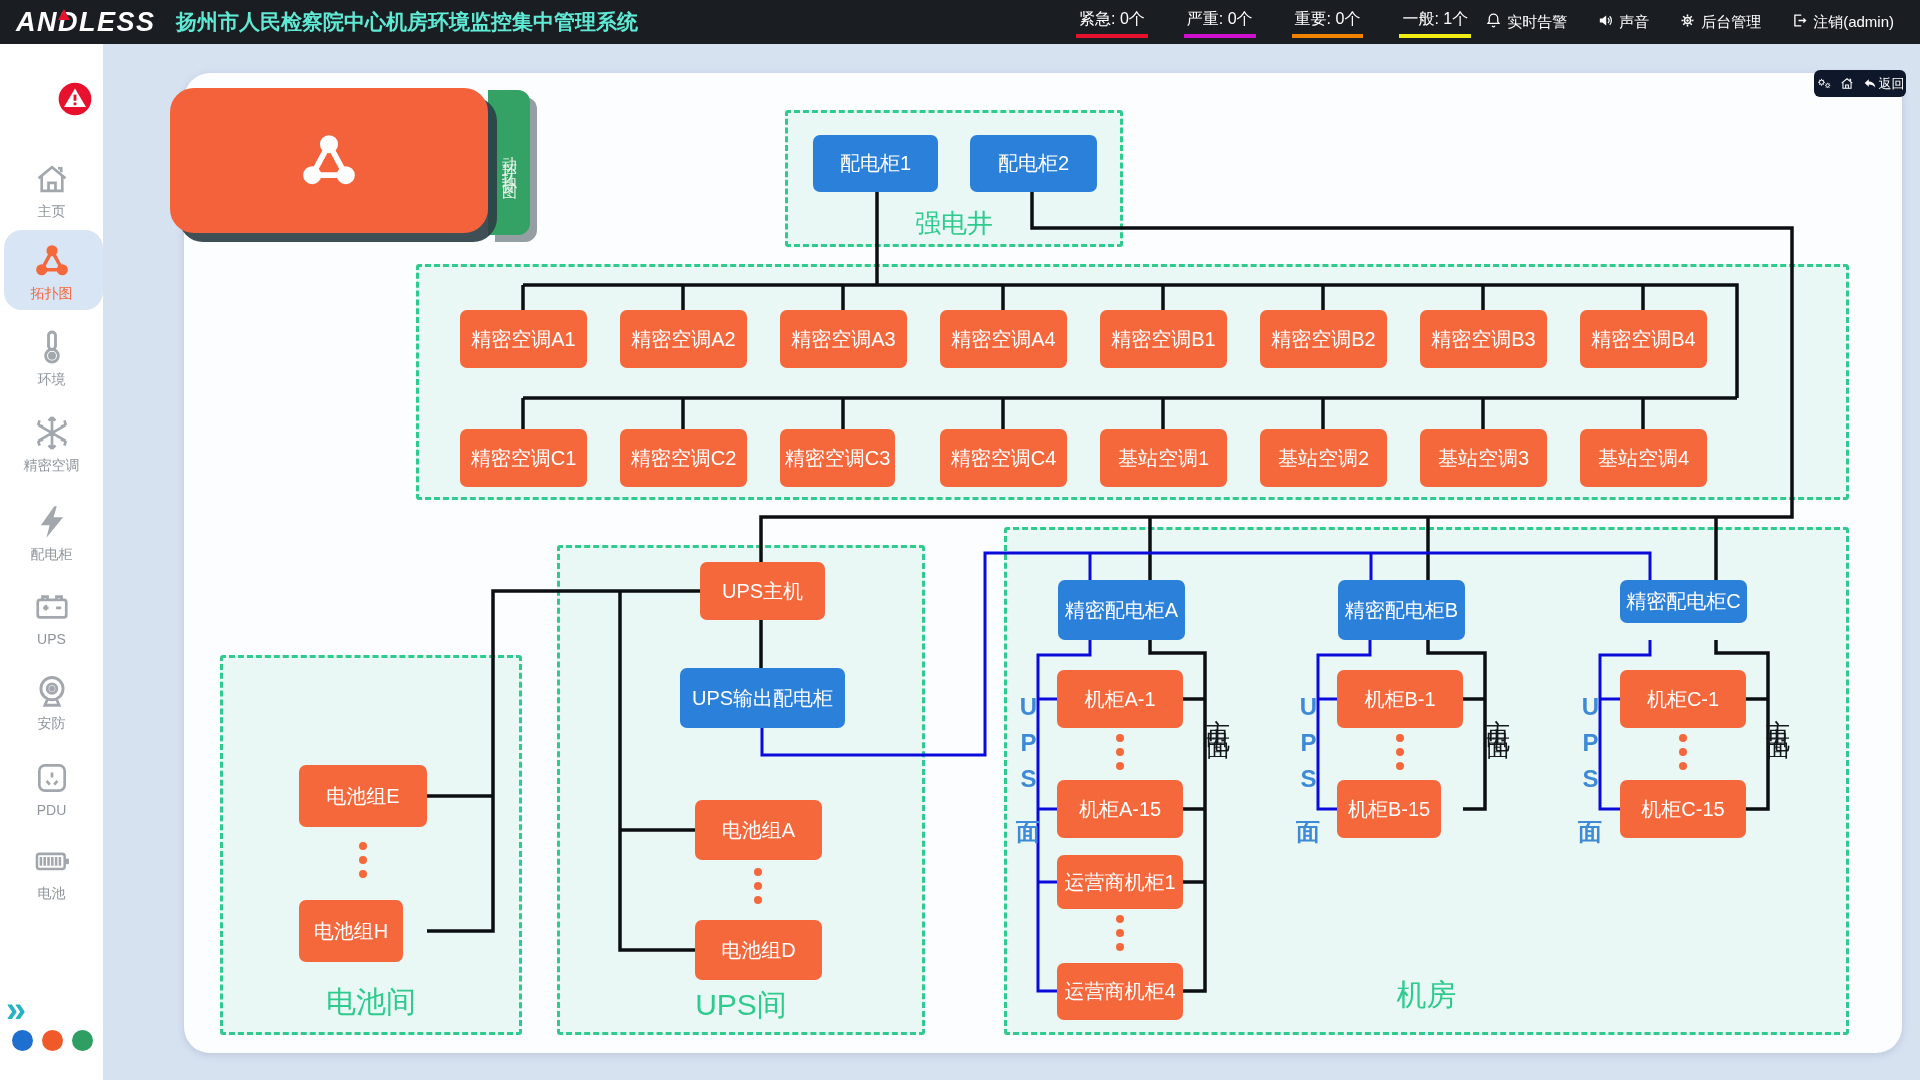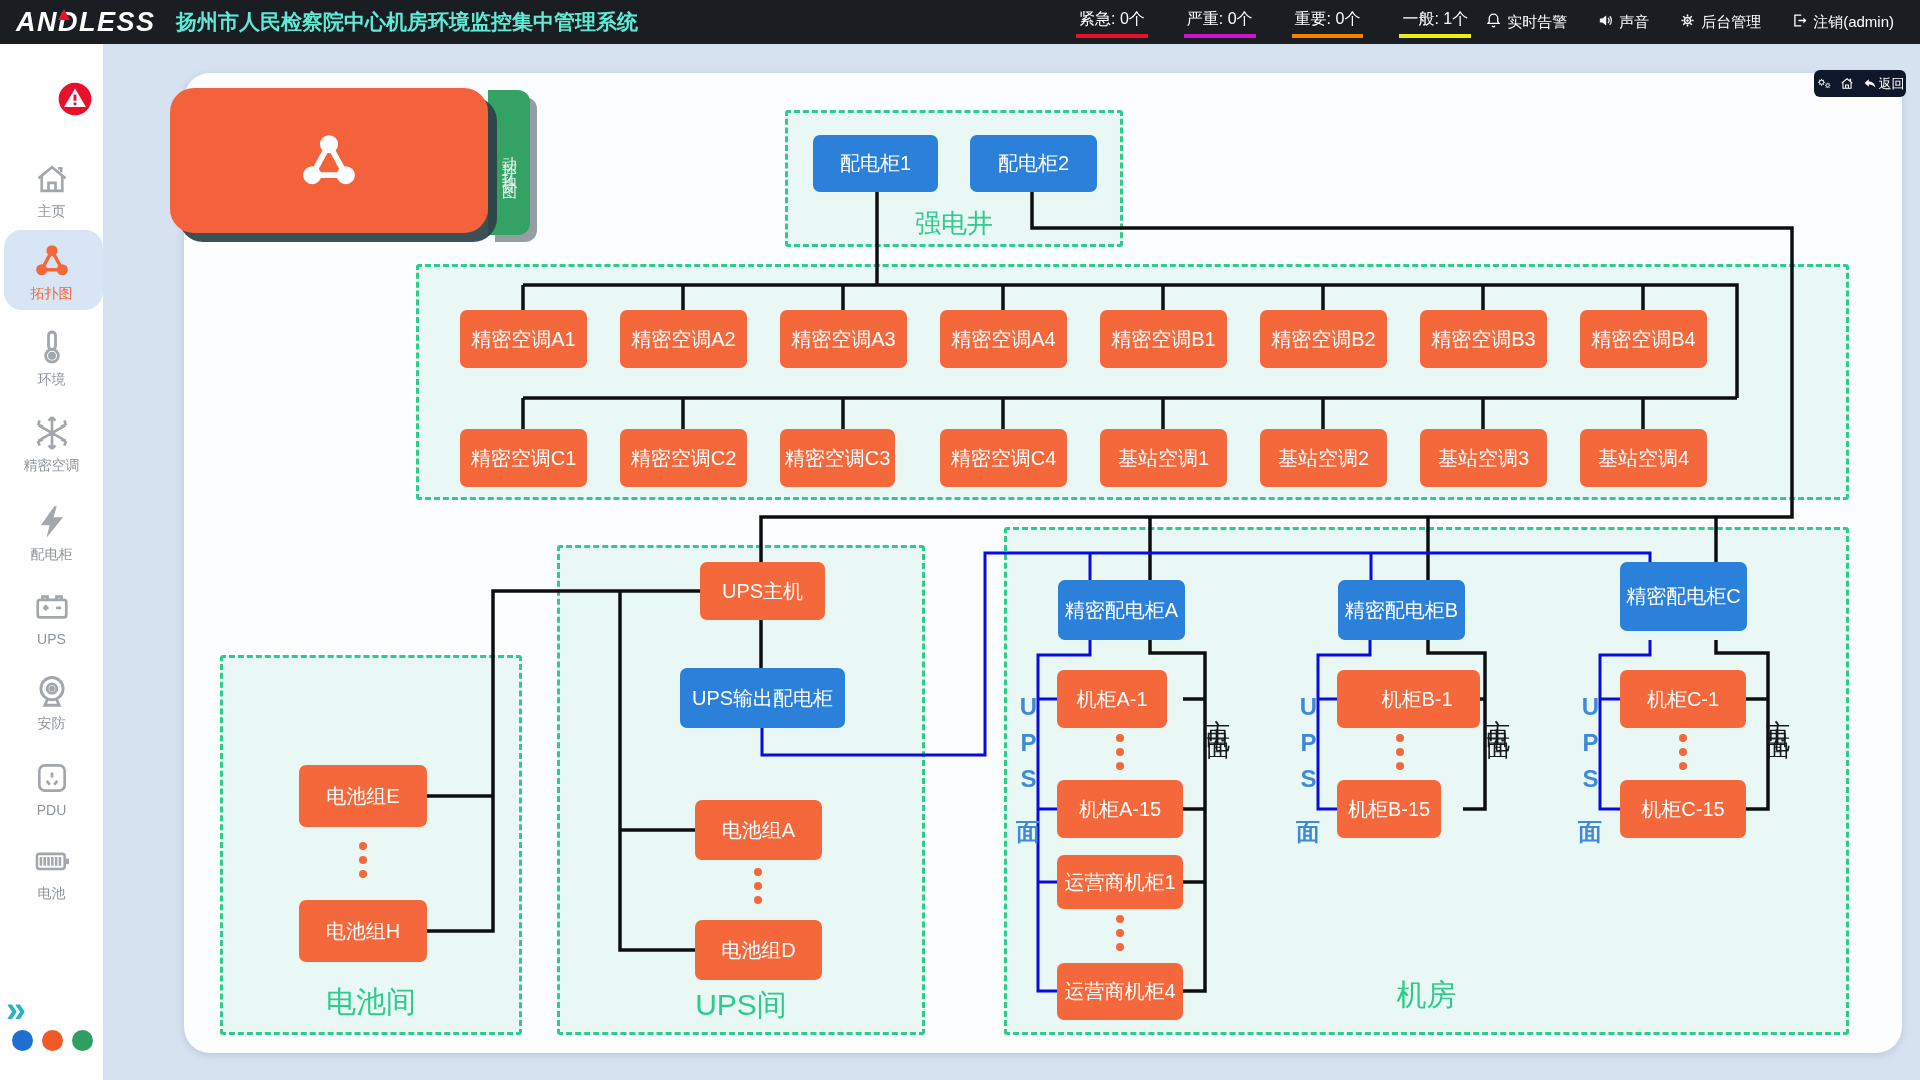--- a/index.html
+++ b/index.html
@@ -120,31 +120,31 @@
       <div class="node orange" style="left: 620px; top: 429px; width: 127px; height: 58px;">精密空调C2</div>
       <div class="node orange" style="left: 780px; top: 429px; width: 115px; height: 58px;">精密空调C3</div>
       <div class="node orange" style="left: 940px; top: 429px; width: 127px; height: 58px;">精密空调C4</div>
       <div class="node orange" style="left: 1100px; top: 429px; width: 127px; height: 58px;">基站空调1</div>
       <div class="node orange" style="left: 1260px; top: 429px; width: 127px; height: 58px;">基站空调2</div>
       <div class="node orange" style="left: 1420px; top: 429px; width: 127px; height: 58px;">基站空调3</div>
       <div class="node orange" style="left: 1580px; top: 429px; width: 127px; height: 58px;">基站空调4</div>
       <div class="node orange" style="left: 700px; top: 562px; width: 125px; height: 58px;">UPS主机</div>
       <div class="node blue" style="left: 680px; top: 668px; width: 165px; height: 60px;">UPS输出配电柜</div>
       <div class="node orange" style="left: 299px; top: 765px; width: 128px; height: 62px;">电池组E</div>
-      <div class="node orange" style="left: 299px; top: 900px; width: 128px; height: 62px; text-align: right;">电池组H</div>
+      <div class="node orange" style="left: 299px; top: 900px; width: 104px; height: 62px; text-align: right;">电池组H</div>
       <div class="node orange" style="left: 695px; top: 800px; width: 127px; height: 60px;">电池组A</div>
       <div class="node orange" style="left: 695px; top: 920px; width: 127px; height: 60px;">电池组D</div>
       <div class="node blue" style="left: 1058px; top: 580px; width: 127px; height: 60px;">精密配电柜A</div>
       <div class="node blue" style="left: 1338px; top: 580px; width: 127px; height: 60px;">精密配电柜B</div>
-      <div class="node blue" style="left: 1620px; top: 562px; width: 127px; height: 69px;">精密配电柜C</div>
-      <div class="node orange" style="left: 1057px; top: 670px; width: 110px; height: 58px;">机柜A-1</div>
+      <div class="node blue" style="left: 1620px; top: 580px; width: 127px; height: 43px;">精密配电柜C</div>
+      <div class="node orange" style="left: 1057px; top: 670px; width: 126px; height: 58px;">机柜A-1</div>
       <div class="node orange" style="left: 1057px; top: 780px; width: 126px; height: 58px;">机柜A-15</div>
       <div class="node orange" style="left: 1057px; top: 855px; width: 126px; height: 54px;">运营商机柜1</div>
       <div class="node orange" style="left: 1057px; top: 963px; width: 126px; height: 57px;">运营商机柜4</div>
-      <div class="node orange" style="left: 1337px; top: 670px; width: 126px; height: 58px; padding-left: 17px;">机柜B-1</div>
+      <div class="node orange" style="left: 1337px; top: 670px; width: 126px; height: 58px;">机柜B-1</div>
       <div class="node orange" style="left: 1337px; top: 780px; width: 104px; height: 58px;">机柜B-15</div>
       <div class="node orange" style="left: 1620px; top: 670px; width: 126px; height: 58px;">机柜C-1</div>
       <div class="node orange" style="left: 1620px; top: 780px; width: 126px; height: 58px;">机柜C-15</div>
       <div class="dots" style="left: 358px; top: 842px;">
         <i></i>
         <i></i>
         <i></i>
       </div>
       <div class="dots" style="left: 753px; top: 868px;">
         <i></i>

